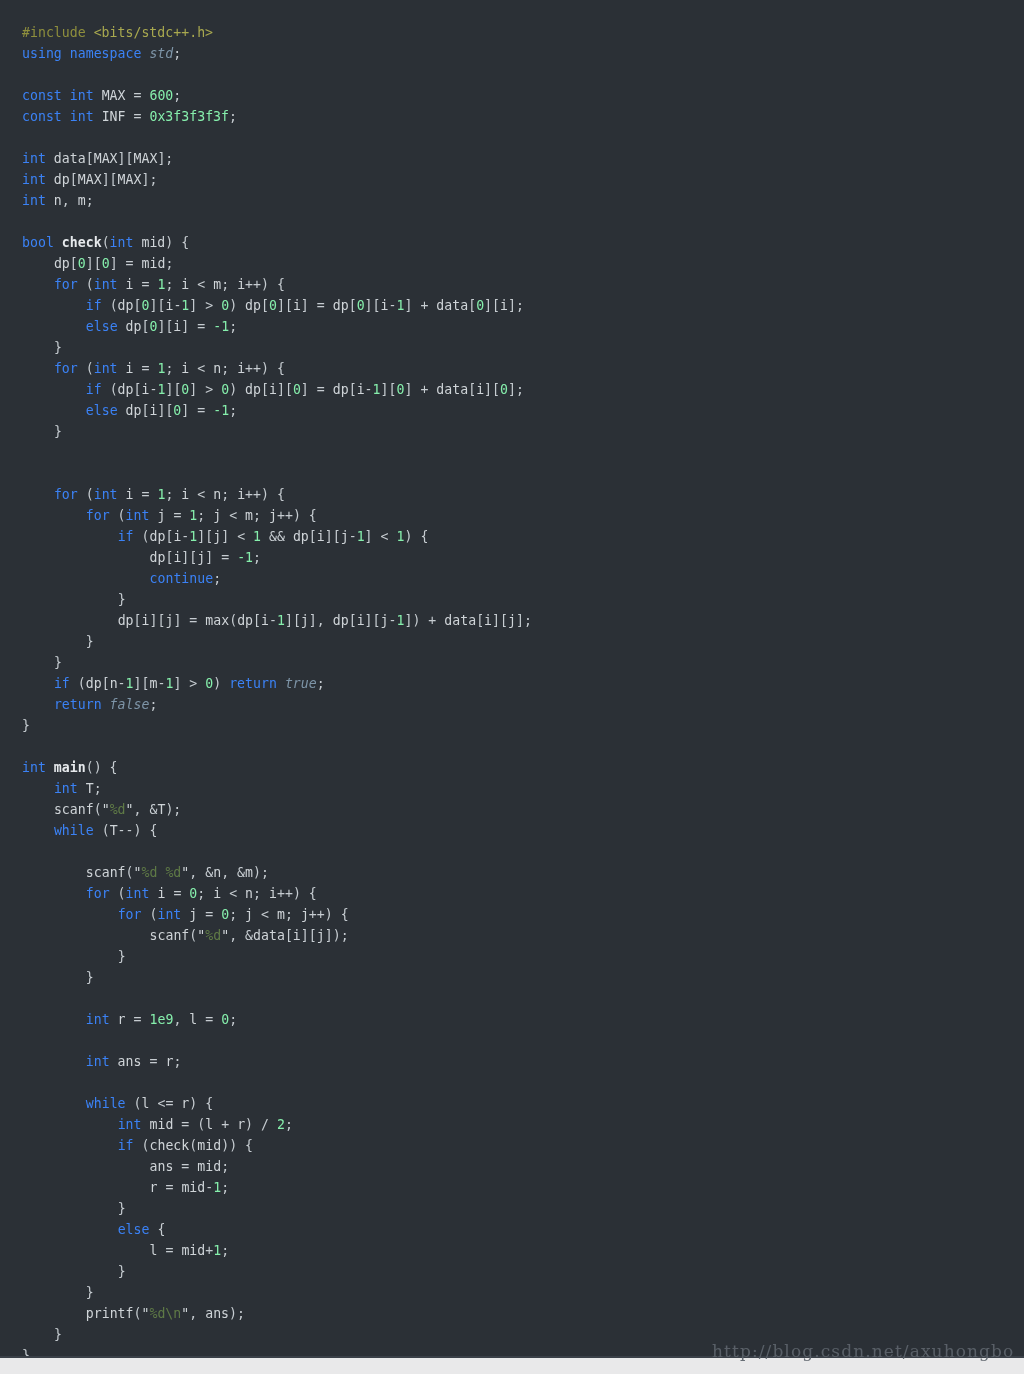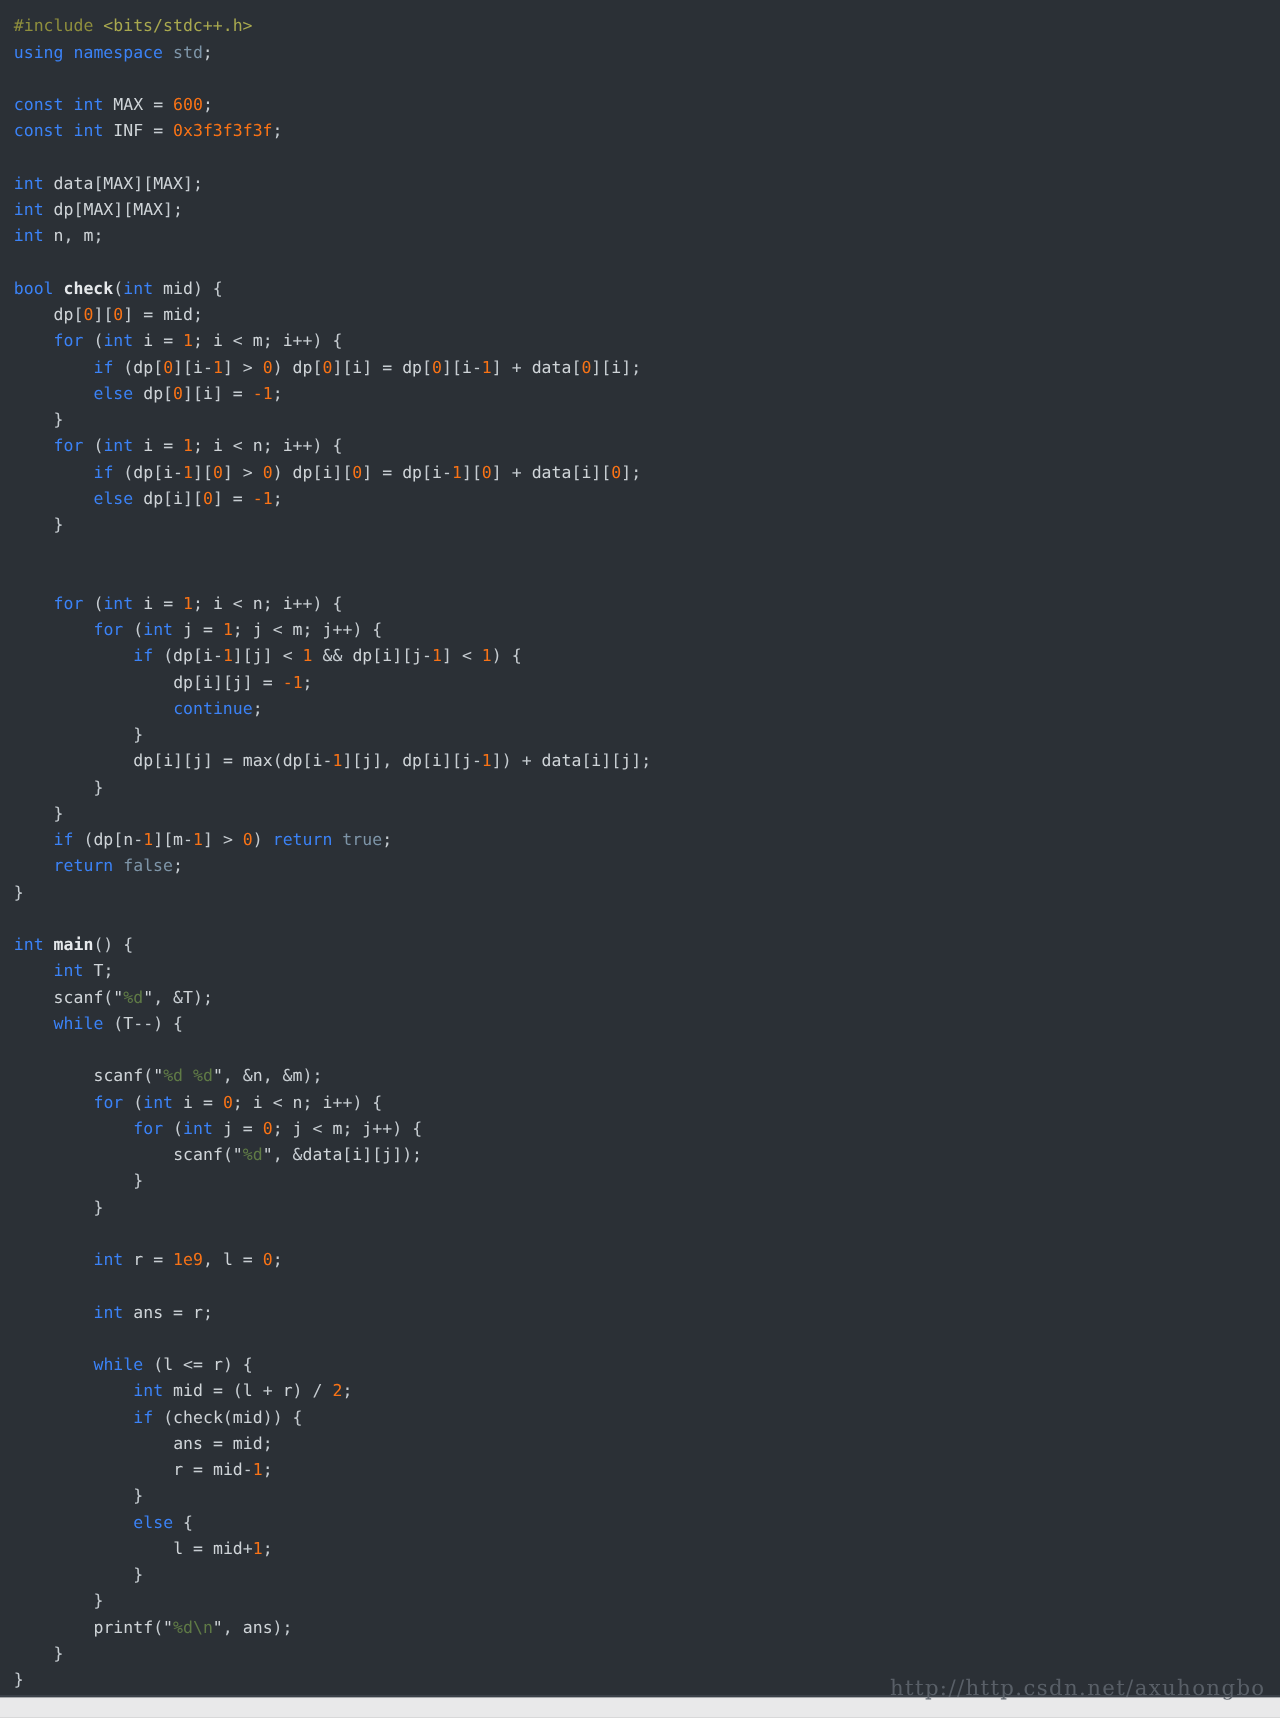--- a/index.html
+++ b/index.html
@@ -27,39 +27,39 @@
     top: 0;
     width: 1024px;
     height: 1358px;
     background: #2b3036;
     overflow: hidden;
   }
   #code-block {
     position: absolute;
     left: 6px;
     top: 6px;
-    margin: 5px;
+    margin: 16px;
     padding: 0;
     font-family: "DejaVu Sans Mono", "Liberation Mono", monospace;
     font-size: 13.2px;
     line-height: 21px;
     letter-spacing: 0.02px;
     white-space: pre;
     color: #d8dce0;
     -webkit-font-smoothing: antialiased;
   }
   .ln { display: block; height: 21px; }
   
   .pp   { color: #8f8f3d; }           
   .hdr  { color: #a9a94f; }           
   .kw   { color: #3b82f6; }           
-  .num  { color: #f97316; }           
+  .num  { color: #86efac; }           
   .str  { color: #5f7a46; }           
   .fn   { color: #e6e9ec; font-weight: bold; }  
-  .cnst { color: #7e95a8; }           
+  .cnst { color: #7e95a8; font-style: italic; }           
   .pl   { color: #cfd4d8; }           
   .op   { color: #c6ccd1; }
   #watermark {
     position: absolute;
     left: 712px;
     top: 1341px;
     font-family: "DejaVu Serif", "Liberation Serif", serif;
     font-size: 17px;
     line-height: 20px;
     letter-spacing: 1.1px;
@@ -90,15 +90,15 @@
 
 <div id="screen">
 
   <div id="code-surface">
     <pre id="code-block"><span class="ln"><span class="pp">#include</span> <span class="hdr">&lt;bits/stdc++.h&gt;</span></span><span class="ln"><span class="kw">using</span><span class="op"> </span><span class="kw">namespace</span><span class="op"> </span><span class="cnst">std</span><span class="op">;</span></span><span class="ln">&nbsp;</span><span class="ln"><span class="kw">const</span><span class="op"> </span><span class="kw">int</span><span class="op"> </span><span class="pl">MAX</span><span class="op"> </span><span class="op">=</span><span class="op"> </span><span class="num">600</span><span class="op">;</span></span><span class="ln"><span class="kw">const</span><span class="op"> </span><span class="kw">int</span><span class="op"> </span><span class="pl">INF</span><span class="op"> </span><span class="op">=</span><span class="op"> </span><span class="num">0x3f3f3f3f</span><span class="op">;</span></span><span class="ln">&nbsp;</span><span class="ln"><span class="kw">int</span><span class="op"> </span><span class="pl">data</span><span class="op">[</span><span class="pl">MAX</span><span class="op">]</span><span class="op">[</span><span class="pl">MAX</span><span class="op">]</span><span class="op">;</span></span><span class="ln"><span class="kw">int</span><span class="op"> </span><span class="pl">dp</span><span class="op">[</span><span class="pl">MAX</span><span class="op">]</span><span class="op">[</span><span class="pl">MAX</span><span class="op">]</span><span class="op">;</span></span><span class="ln"><span class="kw">int</span><span class="op"> </span><span class="pl">n</span><span class="op">,</span><span class="op"> </span><span class="pl">m</span><span class="op">;</span></span><span class="ln">&nbsp;</span><span class="ln"><span class="kw">bool</span><span class="op"> </span><span class="fn">check</span><span class="op">(</span><span class="kw">int</span><span class="op"> </span><span class="pl">mid</span><span class="op">)</span><span class="op"> </span><span class="op">{</span></span><span class="ln"><span class="op"> </span><span class="op"> </span><span class="op"> </span><span class="op"> </span><span class="pl">dp</span><span class="op">[</span><span class="num">0</span><span class="op">]</span><span class="op">[</span><span class="num">0</span><span class="op">]</span><span class="op"> </span><span class="op">=</span><span class="op"> </span><span class="pl">mid</span><span class="op">;</span></span><span class="ln"><span class="op"> </span><span class="op"> </span><span class="op"> </span><span class="op"> </span><span class="kw">for</span><span class="op"> </span><span class="op">(</span><span class="kw">int</span><span class="op"> </span><span class="pl">i</span><span class="op"> </span><span class="op">=</span><span class="op"> </span><span class="num">1</span><span class="op">;</span><span class="op"> </span><span class="pl">i</span><span class="op"> </span><span class="op">&lt;</span><span class="op"> </span><span class="pl">m</span><span class="op">;</span><span class="op"> </span><span class="pl">i</span><span class="op">+</span><span class="op">+</span><span class="op">)</span><span class="op"> </span><span class="op">{</span></span><span class="ln"><span class="op"> </span><span class="op"> </span><span class="op"> </span><span class="op"> </span><span class="op"> </span><span class="op"> </span><span class="op"> </span><span class="op"> </span><span class="kw">if</span><span class="op"> </span><span class="op">(</span><span class="pl">dp</span><span class="op">[</span><span class="num">0</span><span class="op">]</span><span class="op">[</span><span class="pl">i</span><span class="op">-</span><span class="num">1</span><span class="op">]</span><span class="op"> </span><span class="op">&gt;</span><span class="op"> </span><span class="num">0</span><span class="op">)</span><span class="op"> </span><span class="pl">dp</span><span class="op">[</span><span class="num">0</span><span class="op">]</span><span class="op">[</span><span class="pl">i</span><span class="op">]</span><span class="op"> </span><span class="op">=</span><span class="op"> </span><span class="pl">dp</span><span class="op">[</span><span class="num">0</span><span class="op">]</span><span class="op">[</span><span class="pl">i</span><span class="op">-</span><span class="num">1</span><span class="op">]</span><span class="op"> </span><span class="op">+</span><span class="op"> </span><span class="pl">data</span><span class="op">[</span><span class="num">0</span><span class="op">]</span><span class="op">[</span><span class="pl">i</span><span class="op">]</span><span class="op">;</span></span><span class="ln"><span class="op"> </span><span class="op"> </span><span class="op"> </span><span class="op"> </span><span class="op"> </span><span class="op"> </span><span class="op"> </span><span class="op"> </span><span class="kw">else</span><span class="op"> </span><span class="pl">dp</span><span class="op">[</span><span class="num">0</span><span class="op">]</span><span class="op">[</span><span class="pl">i</span><span class="op">]</span><span class="op"> </span><span class="op">=</span><span class="op"> </span><span class="num">-1</span><span class="op">;</span></span><span class="ln"><span class="op"> </span><span class="op"> </span><span class="op"> </span><span class="op"> </span><span class="op">}</span></span><span class="ln"><span class="op"> </span><span class="op"> </span><span class="op"> </span><span class="op"> </span><span class="kw">for</span><span class="op"> </span><span class="op">(</span><span class="kw">int</span><span class="op"> </span><span class="pl">i</span><span class="op"> </span><span class="op">=</span><span class="op"> </span><span class="num">1</span><span class="op">;</span><span class="op"> </span><span class="pl">i</span><span class="op"> </span><span class="op">&lt;</span><span class="op"> </span><span class="pl">n</span><span class="op">;</span><span class="op"> </span><span class="pl">i</span><span class="op">+</span><span class="op">+</span><span class="op">)</span><span class="op"> </span><span class="op">{</span></span><span class="ln"><span class="op"> </span><span class="op"> </span><span class="op"> </span><span class="op"> </span><span class="op"> </span><span class="op"> </span><span class="op"> </span><span class="op"> </span><span class="kw">if</span><span class="op"> </span><span class="op">(</span><span class="pl">dp</span><span class="op">[</span><span class="pl">i</span><span class="op">-</span><span class="num">1</span><span class="op">]</span><span class="op">[</span><span class="num">0</span><span class="op">]</span><span class="op"> </span><span class="op">&gt;</span><span class="op"> </span><span class="num">0</span><span class="op">)</span><span class="op"> </span><span class="pl">dp</span><span class="op">[</span><span class="pl">i</span><span class="op">]</span><span class="op">[</span><span class="num">0</span><span class="op">]</span><span class="op"> </span><span class="op">=</span><span class="op"> </span><span class="pl">dp</span><span class="op">[</span><span class="pl">i</span><span class="op">-</span><span class="num">1</span><span class="op">]</span><span class="op">[</span><span class="num">0</span><span class="op">]</span><span class="op"> </span><span class="op">+</span><span class="op"> </span><span class="pl">data</span><span class="op">[</span><span class="pl">i</span><span class="op">]</span><span class="op">[</span><span class="num">0</span><span class="op">]</span><span class="op">;</span></span><span class="ln"><span class="op"> </span><span class="op"> </span><span class="op"> </span><span class="op"> </span><span class="op"> </span><span class="op"> </span><span class="op"> </span><span class="op"> </span><span class="kw">else</span><span class="op"> </span><span class="pl">dp</span><span class="op">[</span><span class="pl">i</span><span class="op">]</span><span class="op">[</span><span class="num">0</span><span class="op">]</span><span class="op"> </span><span class="op">=</span><span class="op"> </span><span class="num">-1</span><span class="op">;</span></span><span class="ln"><span class="op"> </span><span class="op"> </span><span class="op"> </span><span class="op"> </span><span class="op">}</span></span><span class="ln">&nbsp;</span><span class="ln">&nbsp;</span><span class="ln"><span class="op"> </span><span class="op"> </span><span class="op"> </span><span class="op"> </span><span class="kw">for</span><span class="op"> </span><span class="op">(</span><span class="kw">int</span><span class="op"> </span><span class="pl">i</span><span class="op"> </span><span class="op">=</span><span class="op"> </span><span class="num">1</span><span class="op">;</span><span class="op"> </span><span class="pl">i</span><span class="op"> </span><span class="op">&lt;</span><span class="op"> </span><span class="pl">n</span><span class="op">;</span><span class="op"> </span><span class="pl">i</span><span class="op">+</span><span class="op">+</span><span class="op">)</span><span class="op"> </span><span class="op">{</span></span><span class="ln"><span class="op"> </span><span class="op"> </span><span class="op"> </span><span class="op"> </span><span class="op"> </span><span class="op"> </span><span class="op"> </span><span class="op"> </span><span class="kw">for</span><span class="op"> </span><span class="op">(</span><span class="kw">int</span><span class="op"> </span><span class="pl">j</span><span class="op"> </span><span class="op">=</span><span class="op"> </span><span class="num">1</span><span class="op">;</span><span class="op"> </span><span class="pl">j</span><span class="op"> </span><span class="op">&lt;</span><span class="op"> </span><span class="pl">m</span><span class="op">;</span><span class="op"> </span><span class="pl">j</span><span class="op">+</span><span class="op">+</span><span class="op">)</span><span class="op"> </span><span class="op">{</span></span><span class="ln"><span class="op"> </span><span class="op"> </span><span class="op"> </span><span class="op"> </span><span class="op"> </span><span class="op"> </span><span class="op"> </span><span class="op"> </span><span class="op"> </span><span class="op"> </span><span class="op"> </span><span class="op"> </span><span class="kw">if</span><span class="op"> </span><span class="op">(</span><span class="pl">dp</span><span class="op">[</span><span class="pl">i</span><span class="op">-</span><span class="num">1</span><span class="op">]</span><span class="op">[</span><span class="pl">j</span><span class="op">]</span><span class="op"> </span><span class="op">&lt;</span><span class="op"> </span><span class="num">1</span><span class="op"> </span><span class="op">&amp;</span><span class="op">&amp;</span><span class="op"> </span><span class="pl">dp</span><span class="op">[</span><span class="pl">i</span><span class="op">]</span><span class="op">[</span><span class="pl">j</span><span class="op">-</span><span class="num">1</span><span class="op">]</span><span class="op"> </span><span class="op">&lt;</span><span class="op"> </span><span class="num">1</span><span class="op">)</span><span class="op"> </span><span class="op">{</span></span><span class="ln"><span class="op"> </span><span class="op"> </span><span class="op"> </span><span class="op"> </span><span class="op"> </span><span class="op"> </span><span class="op"> </span><span class="op"> </span><span class="op"> </span><span class="op"> </span><span class="op"> </span><span class="op"> </span><span class="op"> </span><span class="op"> </span><span class="op"> </span><span class="op"> </span><span class="pl">dp</span><span class="op">[</span><span class="pl">i</span><span class="op">]</span><span class="op">[</span><span class="pl">j</span><span class="op">]</span><span class="op"> </span><span class="op">=</span><span class="op"> </span><span class="num">-1</span><span class="op">;</span></span><span class="ln"><span class="op"> </span><span class="op"> </span><span class="op"> </span><span class="op"> </span><span class="op"> </span><span class="op"> </span><span class="op"> </span><span class="op"> </span><span class="op"> </span><span class="op"> </span><span class="op"> </span><span class="op"> </span><span class="op"> </span><span class="op"> </span><span class="op"> </span><span class="op"> </span><span class="kw">continue</span><span class="op">;</span></span><span class="ln"><span class="op"> </span><span class="op"> </span><span class="op"> </span><span class="op"> </span><span class="op"> </span><span class="op"> </span><span class="op"> </span><span class="op"> </span><span class="op"> </span><span class="op"> </span><span class="op"> </span><span class="op"> </span><span class="op">}</span></span><span class="ln"><span class="op"> </span><span class="op"> </span><span class="op"> </span><span class="op"> </span><span class="op"> </span><span class="op"> </span><span class="op"> </span><span class="op"> </span><span class="op"> </span><span class="op"> </span><span class="op"> </span><span class="op"> </span><span class="pl">dp</span><span class="op">[</span><span class="pl">i</span><span class="op">]</span><span class="op">[</span><span class="pl">j</span><span class="op">]</span><span class="op"> </span><span class="op">=</span><span class="op"> </span><span class="pl">max</span><span class="op">(</span><span class="pl">dp</span><span class="op">[</span><span class="pl">i</span><span class="op">-</span><span class="num">1</span><span class="op">]</span><span class="op">[</span><span class="pl">j</span><span class="op">]</span><span class="op">,</span><span class="op"> </span><span class="pl">dp</span><span class="op">[</span><span class="pl">i</span><span class="op">]</span><span class="op">[</span><span class="pl">j</span><span class="op">-</span><span class="num">1</span><span class="op">]</span><span class="op">)</span><span class="op"> </span><span class="op">+</span><span class="op"> </span><span class="pl">data</span><span class="op">[</span><span class="pl">i</span><span class="op">]</span><span class="op">[</span><span class="pl">j</span><span class="op">]</span><span class="op">;</span></span><span class="ln"><span class="op"> </span><span class="op"> </span><span class="op"> </span><span class="op"> </span><span class="op"> </span><span class="op"> </span><span class="op"> </span><span class="op"> </span><span class="op">}</span></span><span class="ln"><span class="op"> </span><span class="op"> </span><span class="op"> </span><span class="op"> </span><span class="op">}</span></span><span class="ln"><span class="op"> </span><span class="op"> </span><span class="op"> </span><span class="op"> </span><span class="kw">if</span><span class="op"> </span><span class="op">(</span><span class="pl">dp</span><span class="op">[</span><span class="pl">n</span><span class="op">-</span><span class="num">1</span><span class="op">]</span><span class="op">[</span><span class="pl">m</span><span class="op">-</span><span class="num">1</span><span class="op">]</span><span class="op"> </span><span class="op">&gt;</span><span class="op"> </span><span class="num">0</span><span class="op">)</span><span class="op"> </span><span class="kw">return</span><span class="op"> </span><span class="cnst">true</span><span class="op">;</span></span><span class="ln"><span class="op"> </span><span class="op"> </span><span class="op"> </span><span class="op"> </span><span class="kw">return</span><span class="op"> </span><span class="cnst">false</span><span class="op">;</span></span><span class="ln"><span class="op">}</span></span><span class="ln">&nbsp;</span><span class="ln"><span class="kw">int</span><span class="op"> </span><span class="fn">main</span><span class="op">(</span><span class="op">)</span><span class="op"> </span><span class="op">{</span></span><span class="ln"><span class="op"> </span><span class="op"> </span><span class="op"> </span><span class="op"> </span><span class="kw">int</span><span class="op"> </span><span class="pl">T</span><span class="op">;</span></span><span class="ln"><span class="op"> </span><span class="op"> </span><span class="op"> </span><span class="op"> </span><span class="pl">scanf</span><span class="op">(</span><span class="pl">"</span><span class="str">%d</span><span class="pl">"</span><span class="op">,</span><span class="op"> </span><span class="op">&amp;</span><span class="pl">T</span><span class="op">)</span><span class="op">;</span></span><span class="ln"><span class="op"> </span><span class="op"> </span><span class="op"> </span><span class="op"> </span><span class="kw">while</span><span class="op"> </span><span class="op">(</span><span class="pl">T</span><span class="op">-</span><span class="op">-</span><span class="op">)</span><span class="op"> </span><span class="op">{</span></span><span class="ln">&nbsp;</span><span class="ln"><span class="op"> </span><span class="op"> </span><span class="op"> </span><span class="op"> </span><span class="op"> </span><span class="op"> </span><span class="op"> </span><span class="op"> </span><span class="pl">scanf</span><span class="op">(</span><span class="pl">"</span><span class="str">%d %d</span><span class="pl">"</span><span class="op">,</span><span class="op"> </span><span class="op">&amp;</span><span class="pl">n</span><span class="op">,</span><span class="op"> </span><span class="op">&amp;</span><span class="pl">m</span><span class="op">)</span><span class="op">;</span></span><span class="ln"><span class="op"> </span><span class="op"> </span><span class="op"> </span><span class="op"> </span><span class="op"> </span><span class="op"> </span><span class="op"> </span><span class="op"> </span><span class="kw">for</span><span class="op"> </span><span class="op">(</span><span class="kw">int</span><span class="op"> </span><span class="pl">i</span><span class="op"> </span><span class="op">=</span><span class="op"> </span><span class="num">0</span><span class="op">;</span><span class="op"> </span><span class="pl">i</span><span class="op"> </span><span class="op">&lt;</span><span class="op"> </span><span class="pl">n</span><span class="op">;</span><span class="op"> </span><span class="pl">i</span><span class="op">+</span><span class="op">+</span><span class="op">)</span><span class="op"> </span><span class="op">{</span></span><span class="ln"><span class="op"> </span><span class="op"> </span><span class="op"> </span><span class="op"> </span><span class="op"> </span><span class="op"> </span><span class="op"> </span><span class="op"> </span><span class="op"> </span><span class="op"> </span><span class="op"> </span><span class="op"> </span><span class="kw">for</span><span class="op"> </span><span class="op">(</span><span class="kw">int</span><span class="op"> </span><span class="pl">j</span><span class="op"> </span><span class="op">=</span><span class="op"> </span><span class="num">0</span><span class="op">;</span><span class="op"> </span><span class="pl">j</span><span class="op"> </span><span class="op">&lt;</span><span class="op"> </span><span class="pl">m</span><span class="op">;</span><span class="op"> </span><span class="pl">j</span><span class="op">+</span><span class="op">+</span><span class="op">)</span><span class="op"> </span><span class="op">{</span></span><span class="ln"><span class="op"> </span><span class="op"> </span><span class="op"> </span><span class="op"> </span><span class="op"> </span><span class="op"> </span><span class="op"> </span><span class="op"> </span><span class="op"> </span><span class="op"> </span><span class="op"> </span><span class="op"> </span><span class="op"> </span><span class="op"> </span><span class="op"> </span><span class="op"> </span><span class="pl">scanf</span><span class="op">(</span><span class="pl">"</span><span class="str">%d</span><span class="pl">"</span><span class="op">,</span><span class="op"> </span><span class="op">&amp;</span><span class="pl">data</span><span class="op">[</span><span class="pl">i</span><span class="op">]</span><span class="op">[</span><span class="pl">j</span><span class="op">]</span><span class="op">)</span><span class="op">;</span></span><span class="ln"><span class="op"> </span><span class="op"> </span><span class="op"> </span><span class="op"> </span><span class="op"> </span><span class="op"> </span><span class="op"> </span><span class="op"> </span><span class="op"> </span><span class="op"> </span><span class="op"> </span><span class="op"> </span><span class="op">}</span></span><span class="ln"><span class="op"> </span><span class="op"> </span><span class="op"> </span><span class="op"> </span><span class="op"> </span><span class="op"> </span><span class="op"> </span><span class="op"> </span><span class="op">}</span></span><span class="ln">&nbsp;</span><span class="ln"><span class="op"> </span><span class="op"> </span><span class="op"> </span><span class="op"> </span><span class="op"> </span><span class="op"> </span><span class="op"> </span><span class="op"> </span><span class="kw">int</span><span class="op"> </span><span class="pl">r</span><span class="op"> </span><span class="op">=</span><span class="op"> </span><span class="num">1e9</span><span class="op">,</span><span class="op"> </span><span class="pl">l</span><span class="op"> </span><span class="op">=</span><span class="op"> </span><span class="num">0</span><span class="op">;</span></span><span class="ln">&nbsp;</span><span class="ln"><span class="op"> </span><span class="op"> </span><span class="op"> </span><span class="op"> </span><span class="op"> </span><span class="op"> </span><span class="op"> </span><span class="op"> </span><span class="kw">int</span><span class="op"> </span><span class="pl">ans</span><span class="op"> </span><span class="op">=</span><span class="op"> </span><span class="pl">r</span><span class="op">;</span></span><span class="ln">&nbsp;</span><span class="ln"><span class="op"> </span><span class="op"> </span><span class="op"> </span><span class="op"> </span><span class="op"> </span><span class="op"> </span><span class="op"> </span><span class="op"> </span><span class="kw">while</span><span class="op"> </span><span class="op">(</span><span class="pl">l</span><span class="op"> </span><span class="op">&lt;</span><span class="op">=</span><span class="op"> </span><span class="pl">r</span><span class="op">)</span><span class="op"> </span><span class="op">{</span></span><span class="ln"><span class="op"> </span><span class="op"> </span><span class="op"> </span><span class="op"> </span><span class="op"> </span><span class="op"> </span><span class="op"> </span><span class="op"> </span><span class="op"> </span><span class="op"> </span><span class="op"> </span><span class="op"> </span><span class="kw">int</span><span class="op"> </span><span class="pl">mid</span><span class="op"> </span><span class="op">=</span><span class="op"> </span><span class="op">(</span><span class="pl">l</span><span class="op"> </span><span class="op">+</span><span class="op"> </span><span class="pl">r</span><span class="op">)</span><span class="op"> </span><span class="op">/</span><span class="op"> </span><span class="num">2</span><span class="op">;</span></span><span class="ln"><span class="op"> </span><span class="op"> </span><span class="op"> </span><span class="op"> </span><span class="op"> </span><span class="op"> </span><span class="op"> </span><span class="op"> </span><span class="op"> </span><span class="op"> </span><span class="op"> </span><span class="op"> </span><span class="kw">if</span><span class="op"> </span><span class="op">(</span><span class="pl">check</span><span class="op">(</span><span class="pl">mid</span><span class="op">)</span><span class="op">)</span><span class="op"> </span><span class="op">{</span></span><span class="ln"><span class="op"> </span><span class="op"> </span><span class="op"> </span><span class="op"> </span><span class="op"> </span><span class="op"> </span><span class="op"> </span><span class="op"> </span><span class="op"> </span><span class="op"> </span><span class="op"> </span><span class="op"> </span><span class="op"> </span><span class="op"> </span><span class="op"> </span><span class="op"> </span><span class="pl">ans</span><span class="op"> </span><span class="op">=</span><span class="op"> </span><span class="pl">mid</span><span class="op">;</span></span><span class="ln"><span class="op"> </span><span class="op"> </span><span class="op"> </span><span class="op"> </span><span class="op"> </span><span class="op"> </span><span class="op"> </span><span class="op"> </span><span class="op"> </span><span class="op"> </span><span class="op"> </span><span class="op"> </span><span class="op"> </span><span class="op"> </span><span class="op"> </span><span class="op"> </span><span class="pl">r</span><span class="op"> </span><span class="op">=</span><span class="op"> </span><span class="pl">mid</span><span class="op">-</span><span class="num">1</span><span class="op">;</span></span><span class="ln"><span class="op"> </span><span class="op"> </span><span class="op"> </span><span class="op"> </span><span class="op"> </span><span class="op"> </span><span class="op"> </span><span class="op"> </span><span class="op"> </span><span class="op"> </span><span class="op"> </span><span class="op"> </span><span class="op">}</span></span><span class="ln"><span class="op"> </span><span class="op"> </span><span class="op"> </span><span class="op"> </span><span class="op"> </span><span class="op"> </span><span class="op"> </span><span class="op"> </span><span class="op"> </span><span class="op"> </span><span class="op"> </span><span class="op"> </span><span class="kw">else</span><span class="op"> </span><span class="op">{</span></span><span class="ln"><span class="op"> </span><span class="op"> </span><span class="op"> </span><span class="op"> </span><span class="op"> </span><span class="op"> </span><span class="op"> </span><span class="op"> </span><span class="op"> </span><span class="op"> </span><span class="op"> </span><span class="op"> </span><span class="op"> </span><span class="op"> </span><span class="op"> </span><span class="op"> </span><span class="pl">l</span><span class="op"> </span><span class="op">=</span><span class="op"> </span><span class="pl">mid</span><span class="op">+</span><span class="num">1</span><span class="op">;</span></span><span class="ln"><span class="op"> </span><span class="op"> </span><span class="op"> </span><span class="op"> </span><span class="op"> </span><span class="op"> </span><span class="op"> </span><span class="op"> </span><span class="op"> </span><span class="op"> </span><span class="op"> </span><span class="op"> </span><span class="op">}</span></span><span class="ln"><span class="op"> </span><span class="op"> </span><span class="op"> </span><span class="op"> </span><span class="op"> </span><span class="op"> </span><span class="op"> </span><span class="op"> </span><span class="op">}</span></span><span class="ln"><span class="op"> </span><span class="op"> </span><span class="op"> </span><span class="op"> </span><span class="op"> </span><span class="op"> </span><span class="op"> </span><span class="op"> </span><span class="pl">printf</span><span class="op">(</span><span class="pl">"</span><span class="str">%d\n</span><span class="pl">"</span><span class="op">,</span><span class="op"> </span><span class="pl">ans</span><span class="op">)</span><span class="op">;</span></span><span class="ln"><span class="op"> </span><span class="op"> </span><span class="op"> </span><span class="op"> </span><span class="op">}</span></span><span class="ln"><span class="op">}</span></span></pre>
   </div>
 
   <div id="strip-edge"></div>
   <div id="bottom-strip"></div>
 
-  <div id="watermark">http://http.csdn.net/axuhongbo</div>
+  <div id="watermark">http://blog.csdn.net/axuhongbo</div>
 
 </div>
 
 </body></html>

